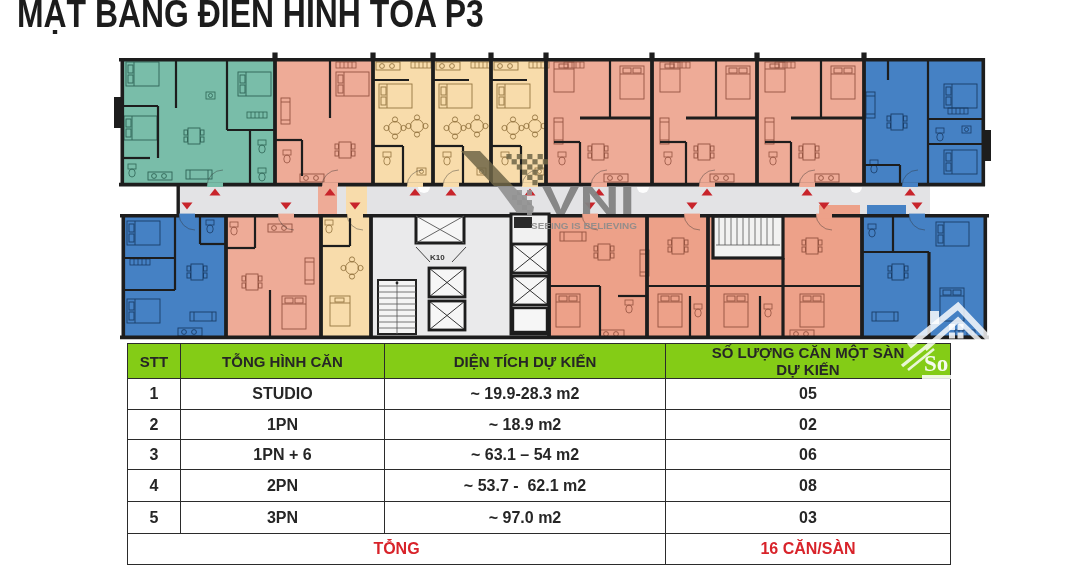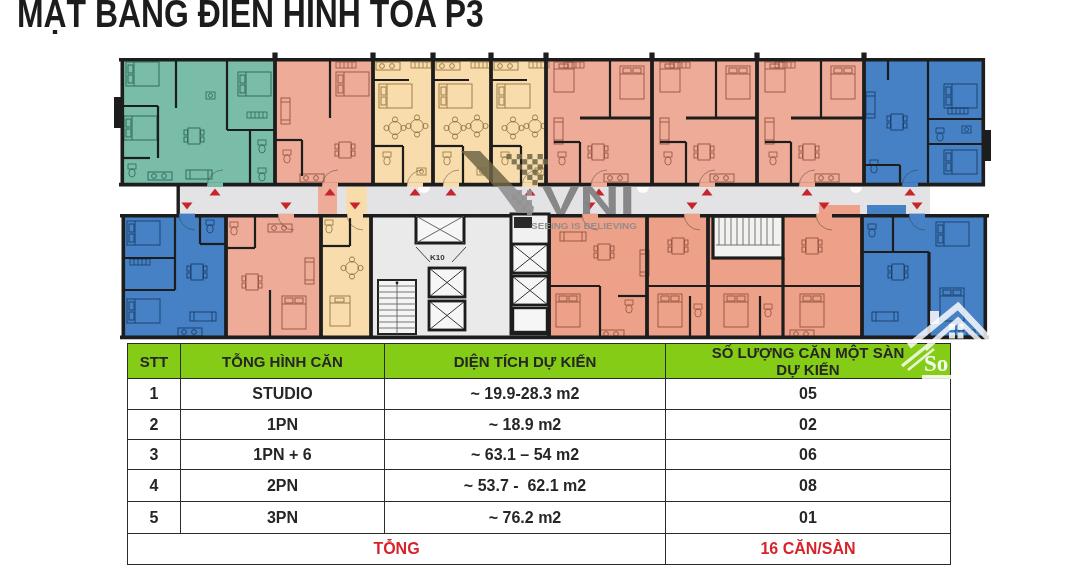--- a/index.html
+++ b/index.html
@@ -532,22 +532,22 @@
 <tr style="height:32px;font-size:16px;">
           <td>4</td>
           <td>2PN</td>
           <td>~ 53.7 -&nbsp; 62.1 m2</td>
           <td>08</td>
         </tr>
 
 <tr style="height:32px;font-size:16px;">
           <td>5</td>
           <td>3PN</td>
-          <td>~ 76.2 m2</td>
-          <td>01</td>
+          <td>~ 97.0 m2</td>
+          <td>03</td>
         </tr>
 
 <tr style="height:31px;font-size:16px;">
           <td colspan="3" style="color:#d8232a;">TỖNG</td>
           <td style="color:#d8232a;">16 CĂN/SÀN</td>
         </tr>
 </tbody>
     </table>
 </div>
 

